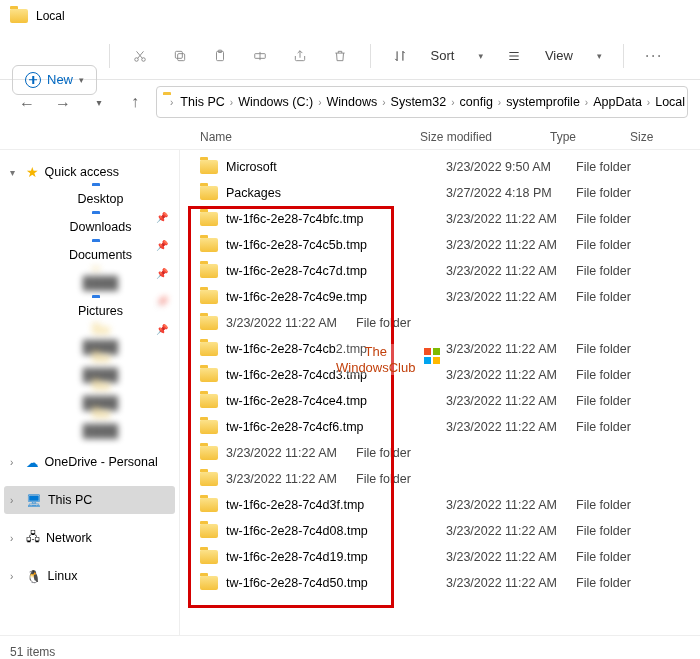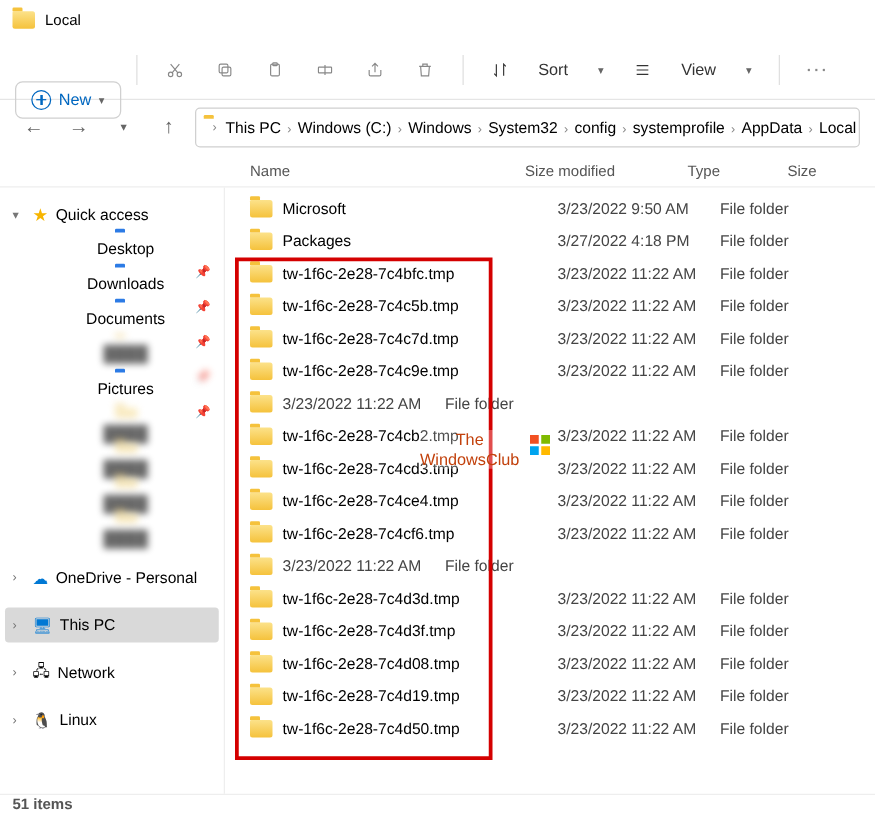--- a/index.html
+++ b/index.html
@@ -47,21 +47,21 @@
 .ficon { width:18px; height:14px; background:linear-gradient(#fce28a,#f5c23c); border-radius:1px 2px 2px 2px; position:relative; display:inline-block; }
 .ficon::before { content:""; position:absolute; top:-3px; left:0; width:8px; height:3px; background:#f5c23c; border-radius:1px 1px 0 0; }
 .ficon.blue { background:linear-gradient(#5aa9e6,#2c7be5); }
 .ficon.blue::before { background:#2c7be5; }
 .ficon.dim { filter:grayscale(40%) brightness(1.05); }
 .redbox { position:absolute; border:3px solid #d40000; pointer-events:none; left:188px; top:206px; width:206px; height:402px; }
 .watermark { position:absolute; left:336px; top:344px; font-size:13px; color:#c2410c; line-height:1.2; pointer-events:none; background:rgba(255,255,255,0.3);text-align:center; }
 .wm-logo { position:absolute; left:424px; top:348px; width:16px; height:16px; }
 .wm-logo span { position:absolute; width:7px; height:7px; }
 .wm-logo .a{background:#f25022;left:0;top:0}.wm-logo .b{background:#7fba00;right:0;top:0}.wm-logo .c{background:#00a4ef;left:0;bottom:0}.wm-logo .d{background:#ffb900;right:0;bottom:0}
-.status { height:24px; border-top:1px solid #eee; padding:0 10px; display:flex; align-items:flex-start; font-size:12px; color:#555;font-weight:bold; }
+.status { height:24px; border-top:1px solid #eee; padding:0 10px; display:flex; align-items:flex-end; font-size:12px; color:#555; }
 .si { width:14px; height:14px; display:inline-block; }
 </style>
 </head>
 <body>
 
 <div class="title-bar">
   <span class="ficon"></span>
   <span>Local</span>
 </div>
 
@@ -285,21 +285,20 @@
         <span class="fc-date">3/23/2022 11:22 AM</span>
         <span class="fc-type">File folder</span>
       </div>
       <div class="file-row">
         <span class="ficon"></span>
         <span class="fc-date">3/23/2022 11:22 AM</span>
         <span class="fc-type">File folder</span>
       </div>
       <div class="file-row">
         <span class="ficon"></span>
-        <span class="fc-name">tw-1f6c-2e28-7c4d3d.tmp</span>
         <span class="fc-date">3/23/2022 11:22 AM</span>
         <span class="fc-type">File folder</span>
       </div>
       <div class="file-row">
         <span class="ficon"></span>
         <span class="fc-name">tw-1f6c-2e28-7c4d3f.tmp</span>
         <span class="fc-date">3/23/2022 11:22 AM</span>
         <span class="fc-type">File folder</span>
       </div>
       <div class="file-row">

